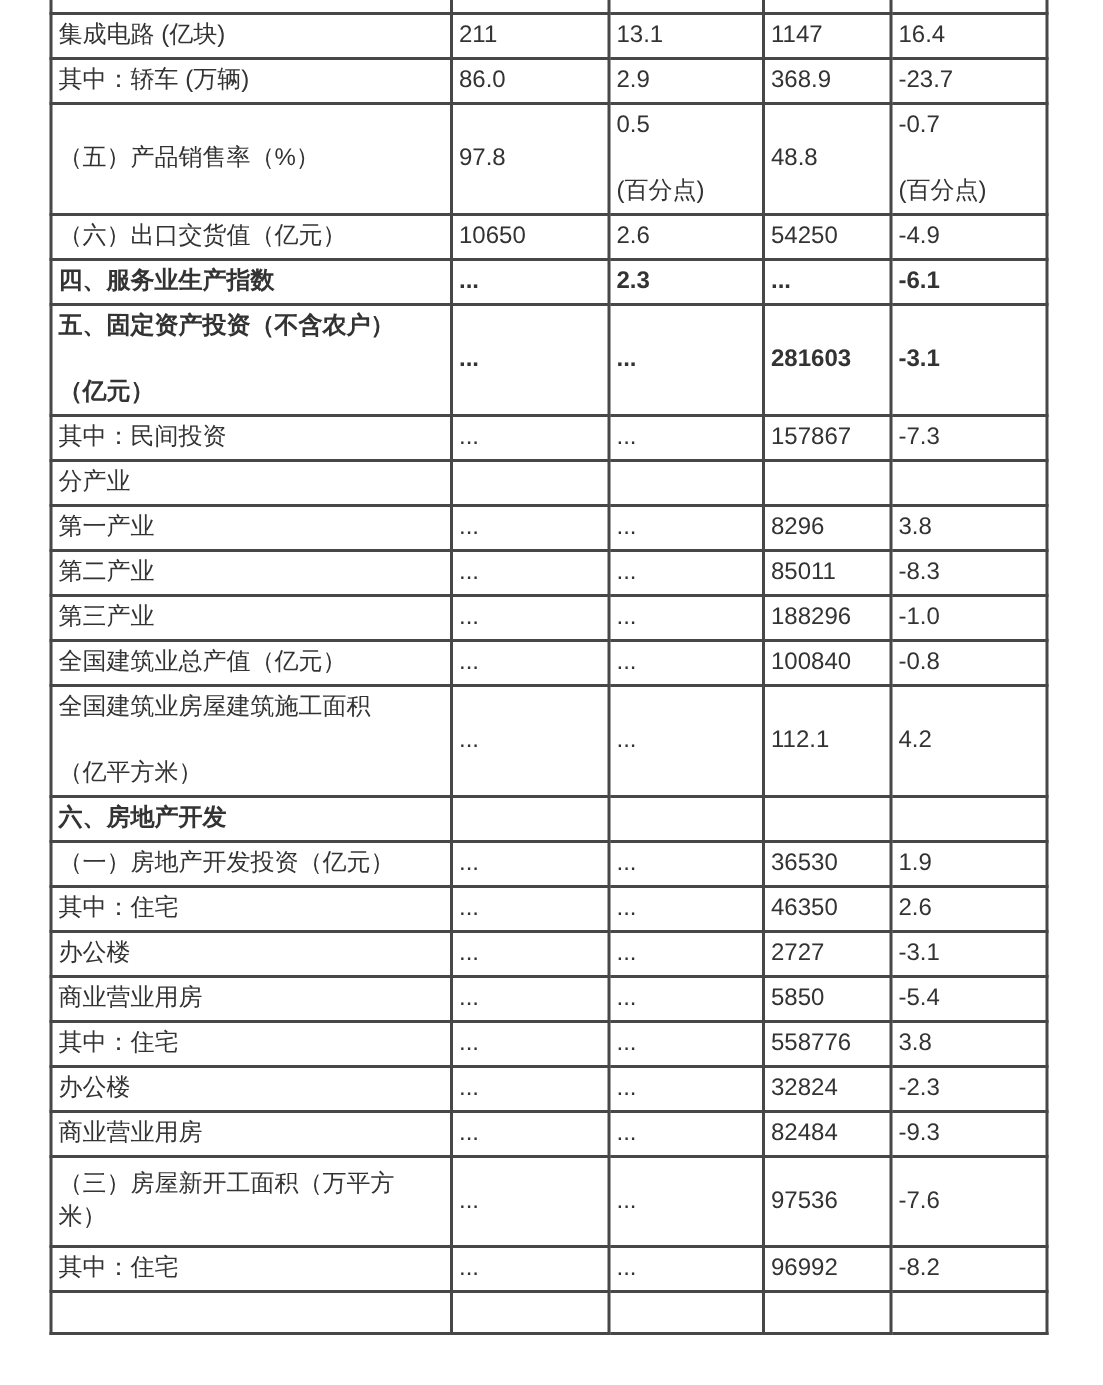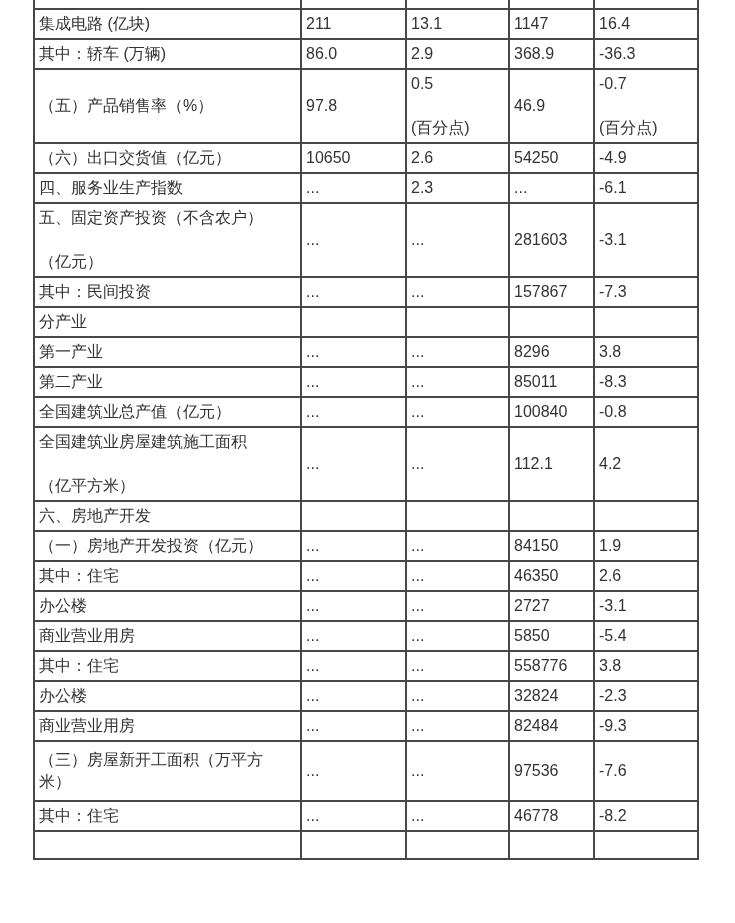--- a/index.html
+++ b/index.html
@@ -34,21 +34,21 @@
     line-height:22px;
   }
   table.stats td{
     border:2px solid var(--border-color);
     padding:3px 3px 3px 4px;
     vertical-align:middle;
     text-align:left;
     white-space:pre-line;   
     overflow:hidden;
   }
-  tr.bold td{font-weight:normal;}
+  tr.bold td{font-weight:bold;}
   tr.h2 td{padding-top:7px;padding-bottom:7px;} 
   
   tr.clipped-top td{height:28px;position:relative;}
   tr.clipped-top td:first-child::after{
     content:"";
     position:absolute;
     left:108px;top:2px;
     width:190px;height:3px;
     background:repeating-linear-gradient(
       90deg,
@@ -84,29 +84,29 @@
             <td>211</td>
             <td>13.1</td>
             <td>1147</td>
             <td>16.4</td>
           </tr>
           <tr>
             <td>其中：轿车 (万辆)</td>
             <td>86.0</td>
             <td>2.9</td>
             <td>368.9</td>
-            <td>-36.3</td>
+            <td>-23.7</td>
           </tr>
           <tr>
             <td>（五）产品销售率（%）</td>
             <td>97.8</td>
             <td>0.5
 
 (百分点)</td>
-            <td>46.9</td>
+            <td>48.8</td>
             <td>-0.7
 
 (百分点)</td>
           </tr>
           <tr>
             <td>（六）出口交货值（亿元）</td>
             <td>10650</td>
             <td>2.6</td>
             <td>54250</td>
             <td>-4.9</td>
@@ -149,20 +149,27 @@
             <td>3.8</td>
           </tr>
           <tr>
             <td>第二产业</td>
             <td>...</td>
             <td>...</td>
             <td>85011</td>
             <td>-8.3</td>
           </tr>
           <tr>
+            <td>第三产业</td>
+            <td>...</td>
+            <td>...</td>
+            <td>188296</td>
+            <td>-1.0</td>
+          </tr>
+          <tr>
             <td>全国建筑业总产值（亿元）</td>
             <td>...</td>
             <td>...</td>
             <td>100840</td>
             <td>-0.8</td>
           </tr>
           <tr>
             <td>全国建筑业房屋建筑施工面积
 
 （亿平方米）</td>
@@ -175,21 +182,21 @@
             <td>六、房地产开发</td>
             <td></td>
             <td></td>
             <td></td>
             <td></td>
           </tr>
           <tr>
             <td>（一）房地产开发投资（亿元）</td>
             <td>...</td>
             <td>...</td>
-            <td>84150</td>
+            <td>36530</td>
             <td>1.9</td>
           </tr>
           <tr>
             <td>其中：住宅</td>
             <td>...</td>
             <td>...</td>
             <td>46350</td>
             <td>2.6</td>
           </tr>
           <tr>
@@ -232,21 +239,21 @@
 米）</td>
             <td>...</td>
             <td>...</td>
             <td>97536</td>
             <td>-7.6</td>
           </tr>
           <tr>
             <td>其中：住宅</td>
             <td>...</td>
             <td>...</td>
-            <td>46778</td>
+            <td>96992</td>
             <td>-8.2</td>
           </tr>
           <tr class="clipped-bottom">
             <td></td>
             <td></td>
             <td></td>
             <td></td>
             <td></td>
           </tr>
         </tbody>

